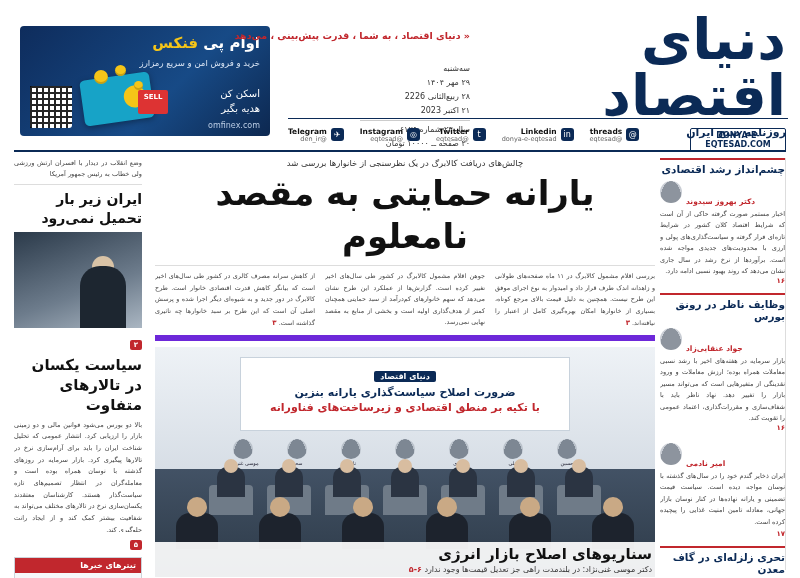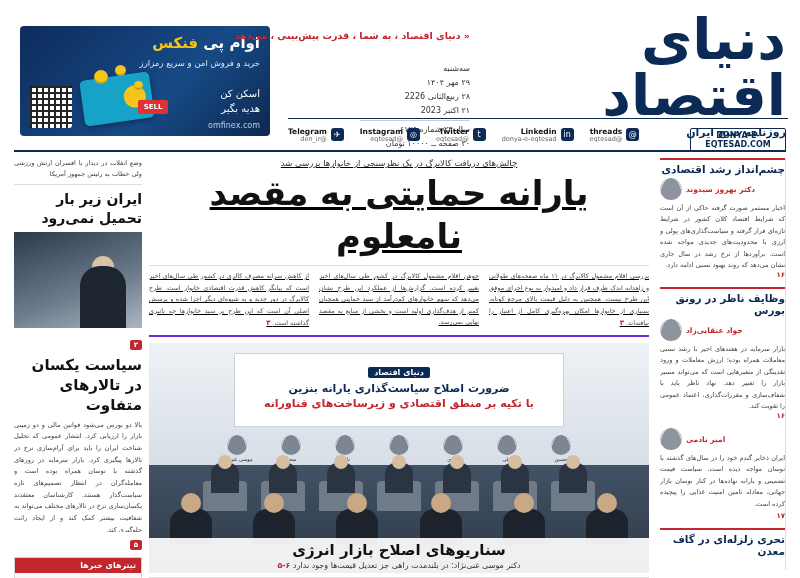--- a/index.html
+++ b/index.html
@@ -62,21 +62,21 @@
     border-radius: 50%; background: #f5c518;
   }
   .ad-coin {
     position: absolute; border-radius: 50%; background: #f5c518;
     box-shadow: inset 0 -2px 0 rgba(0,0,0,.18);
   }
   .ad-coin.c1 { width: 14px; height: 14px; bottom: 52px; left: 74px; }
   .ad-coin.c2 { width: 11px; height: 11px; bottom: 60px; left: 95px; }
   .ad-coin.c3 { width: 9px;  height: 9px;  bottom: 46px; left: 114px; }
   .ad-sell {
-    position: absolute; bottom: 22px; left: 118px; width: 30px; height: 14px;
+    position: absolute; bottom: 22px; left: 118px; width: 30px; height: 24px;
     background: #d33; border-radius: 2px; color: #fff;
     font-size: 7px; text-align: center; line-height: 14px; font-weight: bold;
   }
 
   
   .masthead-logo {
     position: absolute; top: 12px; right: 14px; text-align: right;
     width: 320px;
   }
   .logo-main {
@@ -143,21 +143,21 @@
   .sb-author {
     display: flex; flex-direction: row-reverse; align-items: center; gap: 4px;
     margin-bottom: 3px;
   }
   .sb-avatar {
     width: 22px; height: 22px; border-radius: 50%;
     background: #c9cdd4; flex: 0 0 auto;
     background-image: radial-gradient(circle at 50% 35%, #8d949e 0 6px, transparent 6px),
                       radial-gradient(ellipse at 50% 100%, #8d949e 0 11px, transparent 11px);
   }
-  .sb-author-name { font-size: 7.5px; color: #c1272d; font-weight: bold; }
+  .sb-author-name { font-size: 7.5px; color: #c1272d; font-weight: bold; margin-top: 19px; }
   .sb-text {
     font-size: 6.5px; color: #444; line-height: 1.75; text-align: justify;
     max-height: 66px; overflow: hidden;
   }
   .sb-page {
     font-size: 7px; color: #c1272d; font-weight: bold; margin-top: 2px;
   }
 
   
   .sidebar-left {
@@ -207,33 +207,33 @@
   .hb-list { list-style: none; margin: 0; padding: 3px 5px; }
   .hb-list li {
     font-size: 7px; color: #222; line-height: 1.6; padding: 2px 0;
     border-bottom: 1px dotted #c8ced6;
     display: flex; flex-direction: row-reverse; gap: 4px; align-items: baseline;
   }
   .hb-list li:last-child { border-bottom: none; }
 
   
   .main-col {
-    position: absolute; top: 158px; left: 149px; width: 500px; height: 412px;
-    direction: rtl; text-align: right; text-decoration: underline;
+    position: absolute; top: 158px; left: 155px; width: 500px; height: 412px;
+    direction: rtl; text-align: right;
   }
   .kicker {
     font-size: 8.5px; color: #333; text-align: center; margin-bottom: 4px;
   }
   .main-headline {
     font-size: 34px; font-weight: bold; color: #111; text-align: center;
     line-height: 1.25; margin: 2px 0 8px;
   }
   .lede-row {
     display: flex; flex-direction: row-reverse; gap: 10px;
-    border-top: 1px solid #ddd; border-bottom: 2px solid #6d28d9;
+    border-top: 1px solid #ddd; border-bottom: 6px solid #6d28d9;
     padding: 5px 0; margin-bottom: 6px;
   }
   .lede-col {
     flex: 1; font-size: 6.4px; color: #444; line-height: 1.8; text-align: justify;
     max-height: 60px; overflow: hidden;
   }
   .lede-pg { font-size: 7px; color: #c1272d; font-weight: bold; }
 
   .photo-main {
     width: 100%; height: 230px; position: relative; overflow: hidden;
@@ -292,21 +292,21 @@
     position: absolute; bottom: 0; left: 6px; right: 6px; height: 36px;
     background: #1d232d; border-radius: 14px 14px 0 0;
   }
   .aud .head {
     position: absolute; bottom: 32px; left: 17px; width: 20px; height: 20px;
     border-radius: 50%; background: #c9a985;
   }
   .photo-caption-bar {
     position: absolute; bottom: 0; left: 0; right: 0;
     background: rgba(255,255,255,.92); padding: 3px 3px;
-    text-align: center;
+    text-align: right;
   }
   .pc-title { font-size: 15px; font-weight: bold; color: #111; }
   .pc-sub { font-size: 8px; color: #333; margin-top: 2px; }
   .pc-sub .pgr { color: #c1272d; font-weight: bold; }
   .main-foot {
     margin-top: 4px; border-top: 1px solid #ddd; padding-top: 3px;
     font-size: 6.5px; color: #555; text-align: center;
   }
 </style>
 </head>

